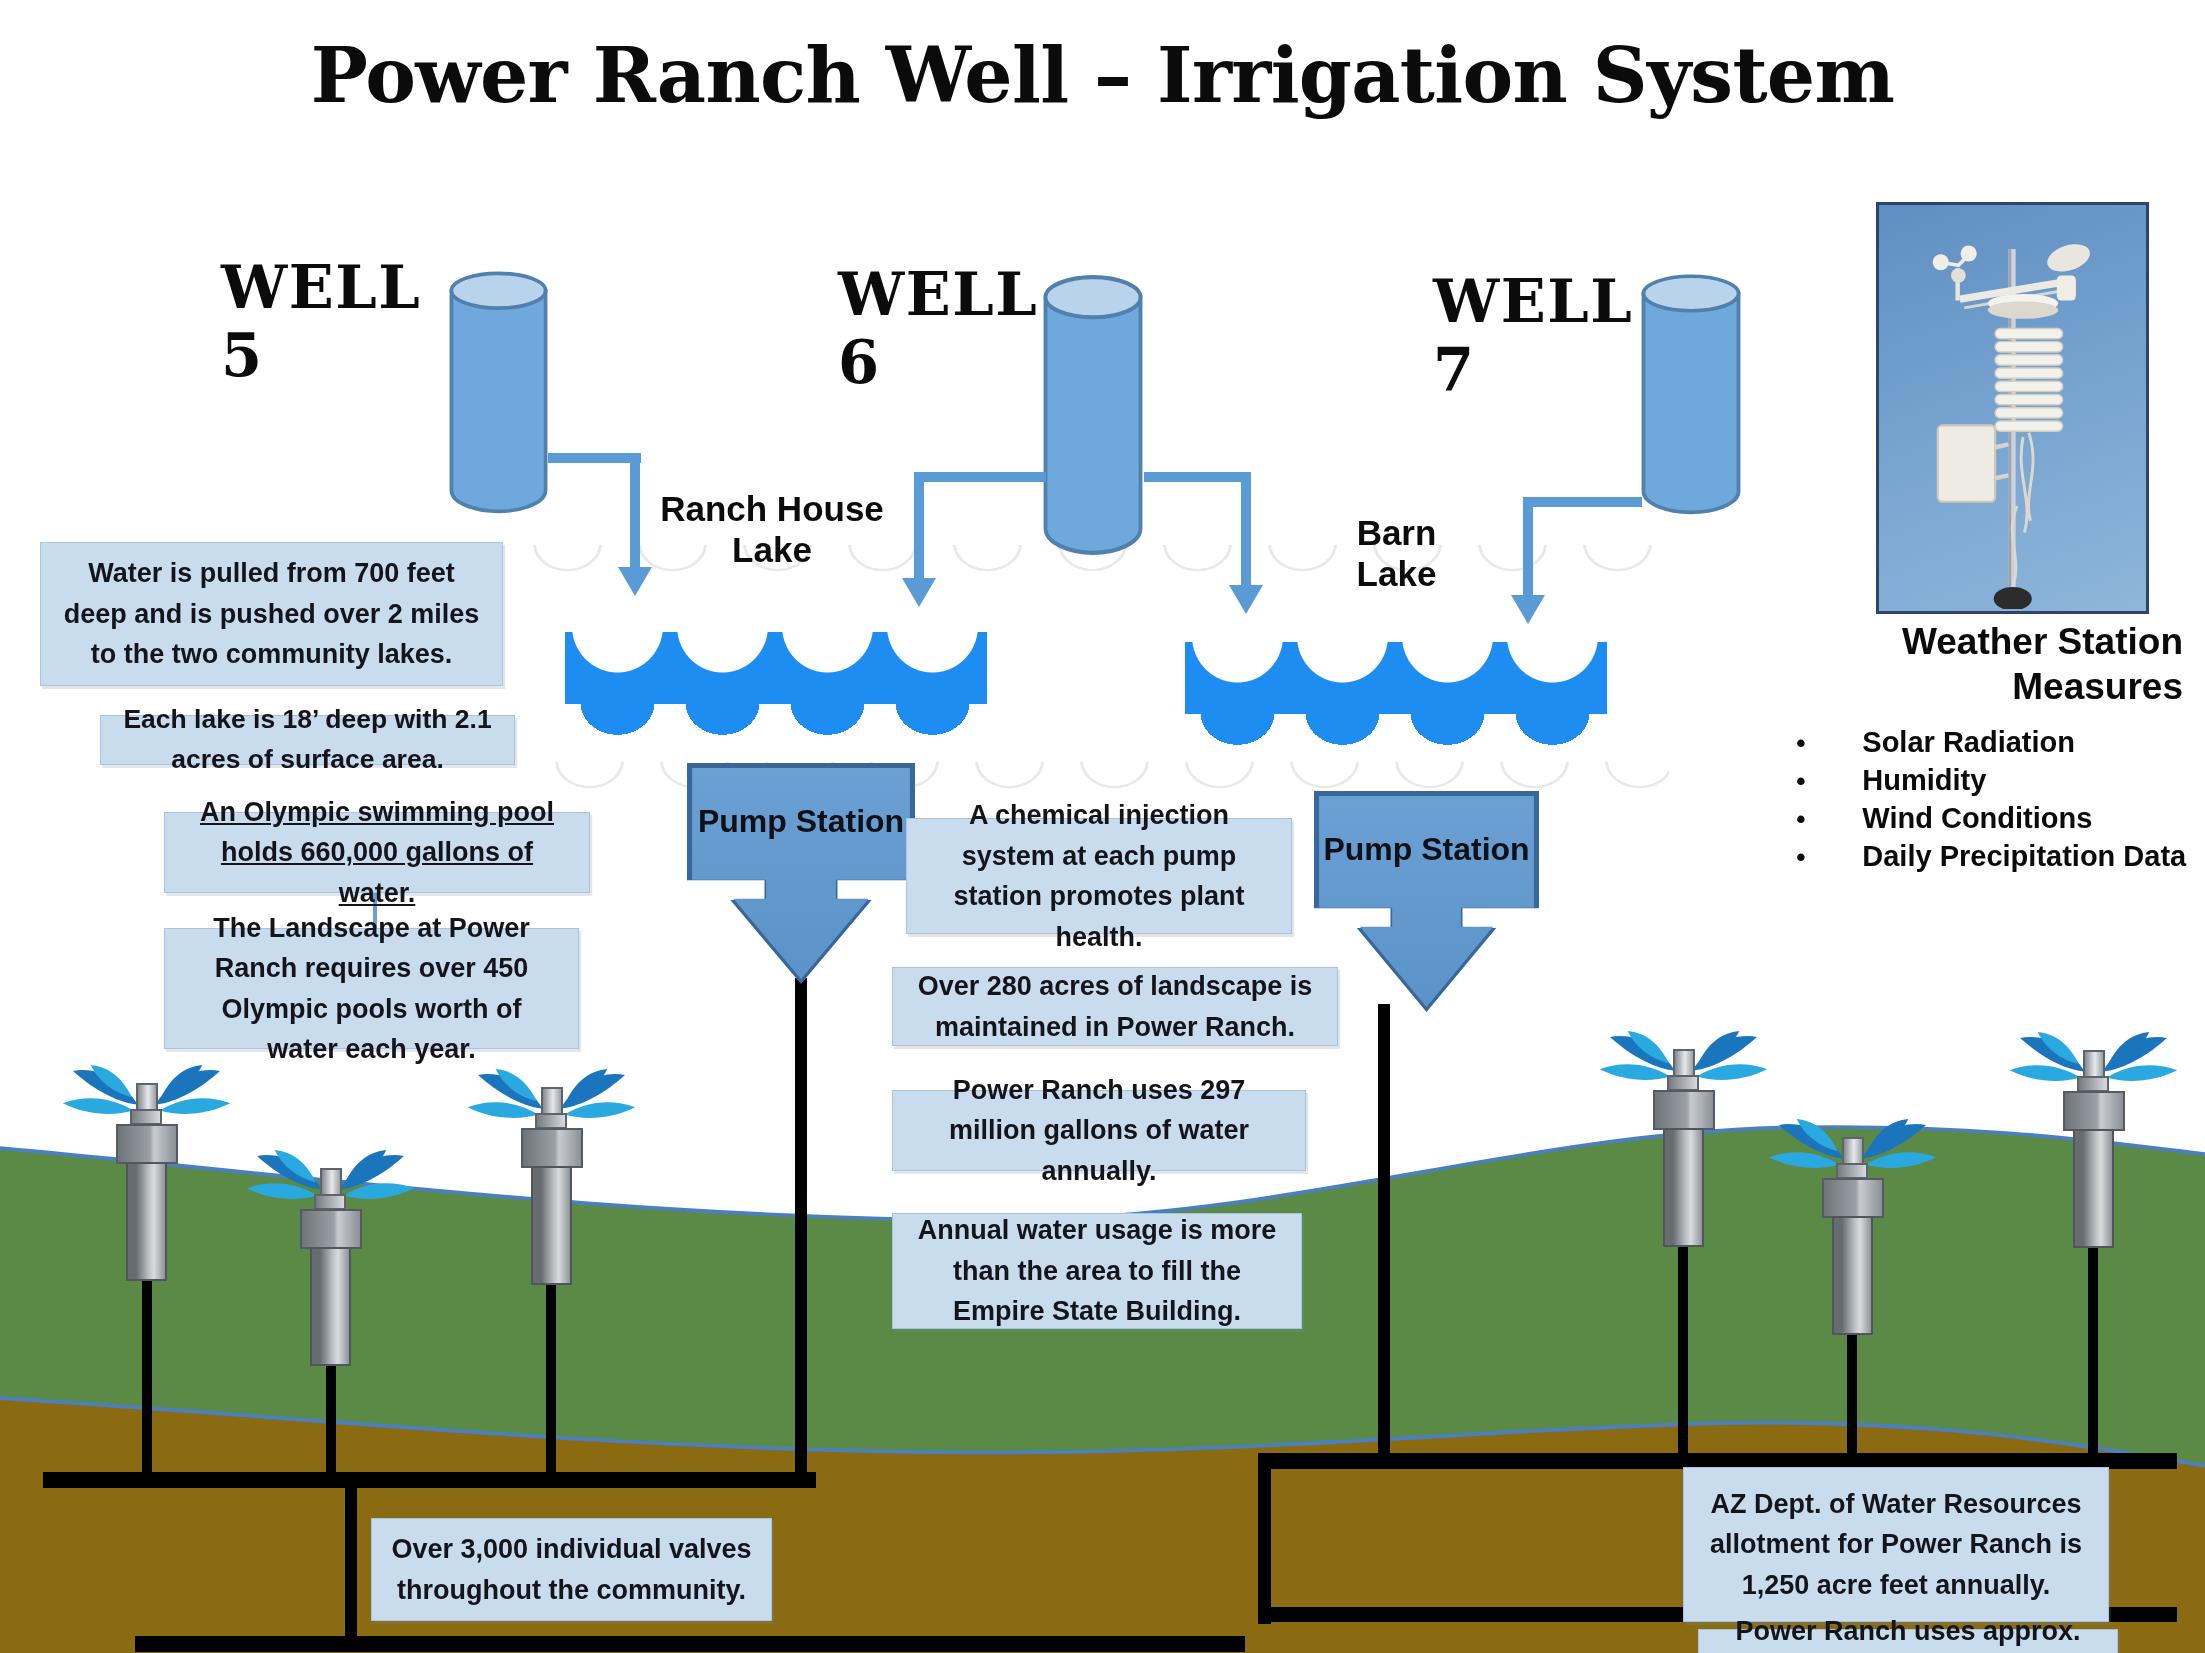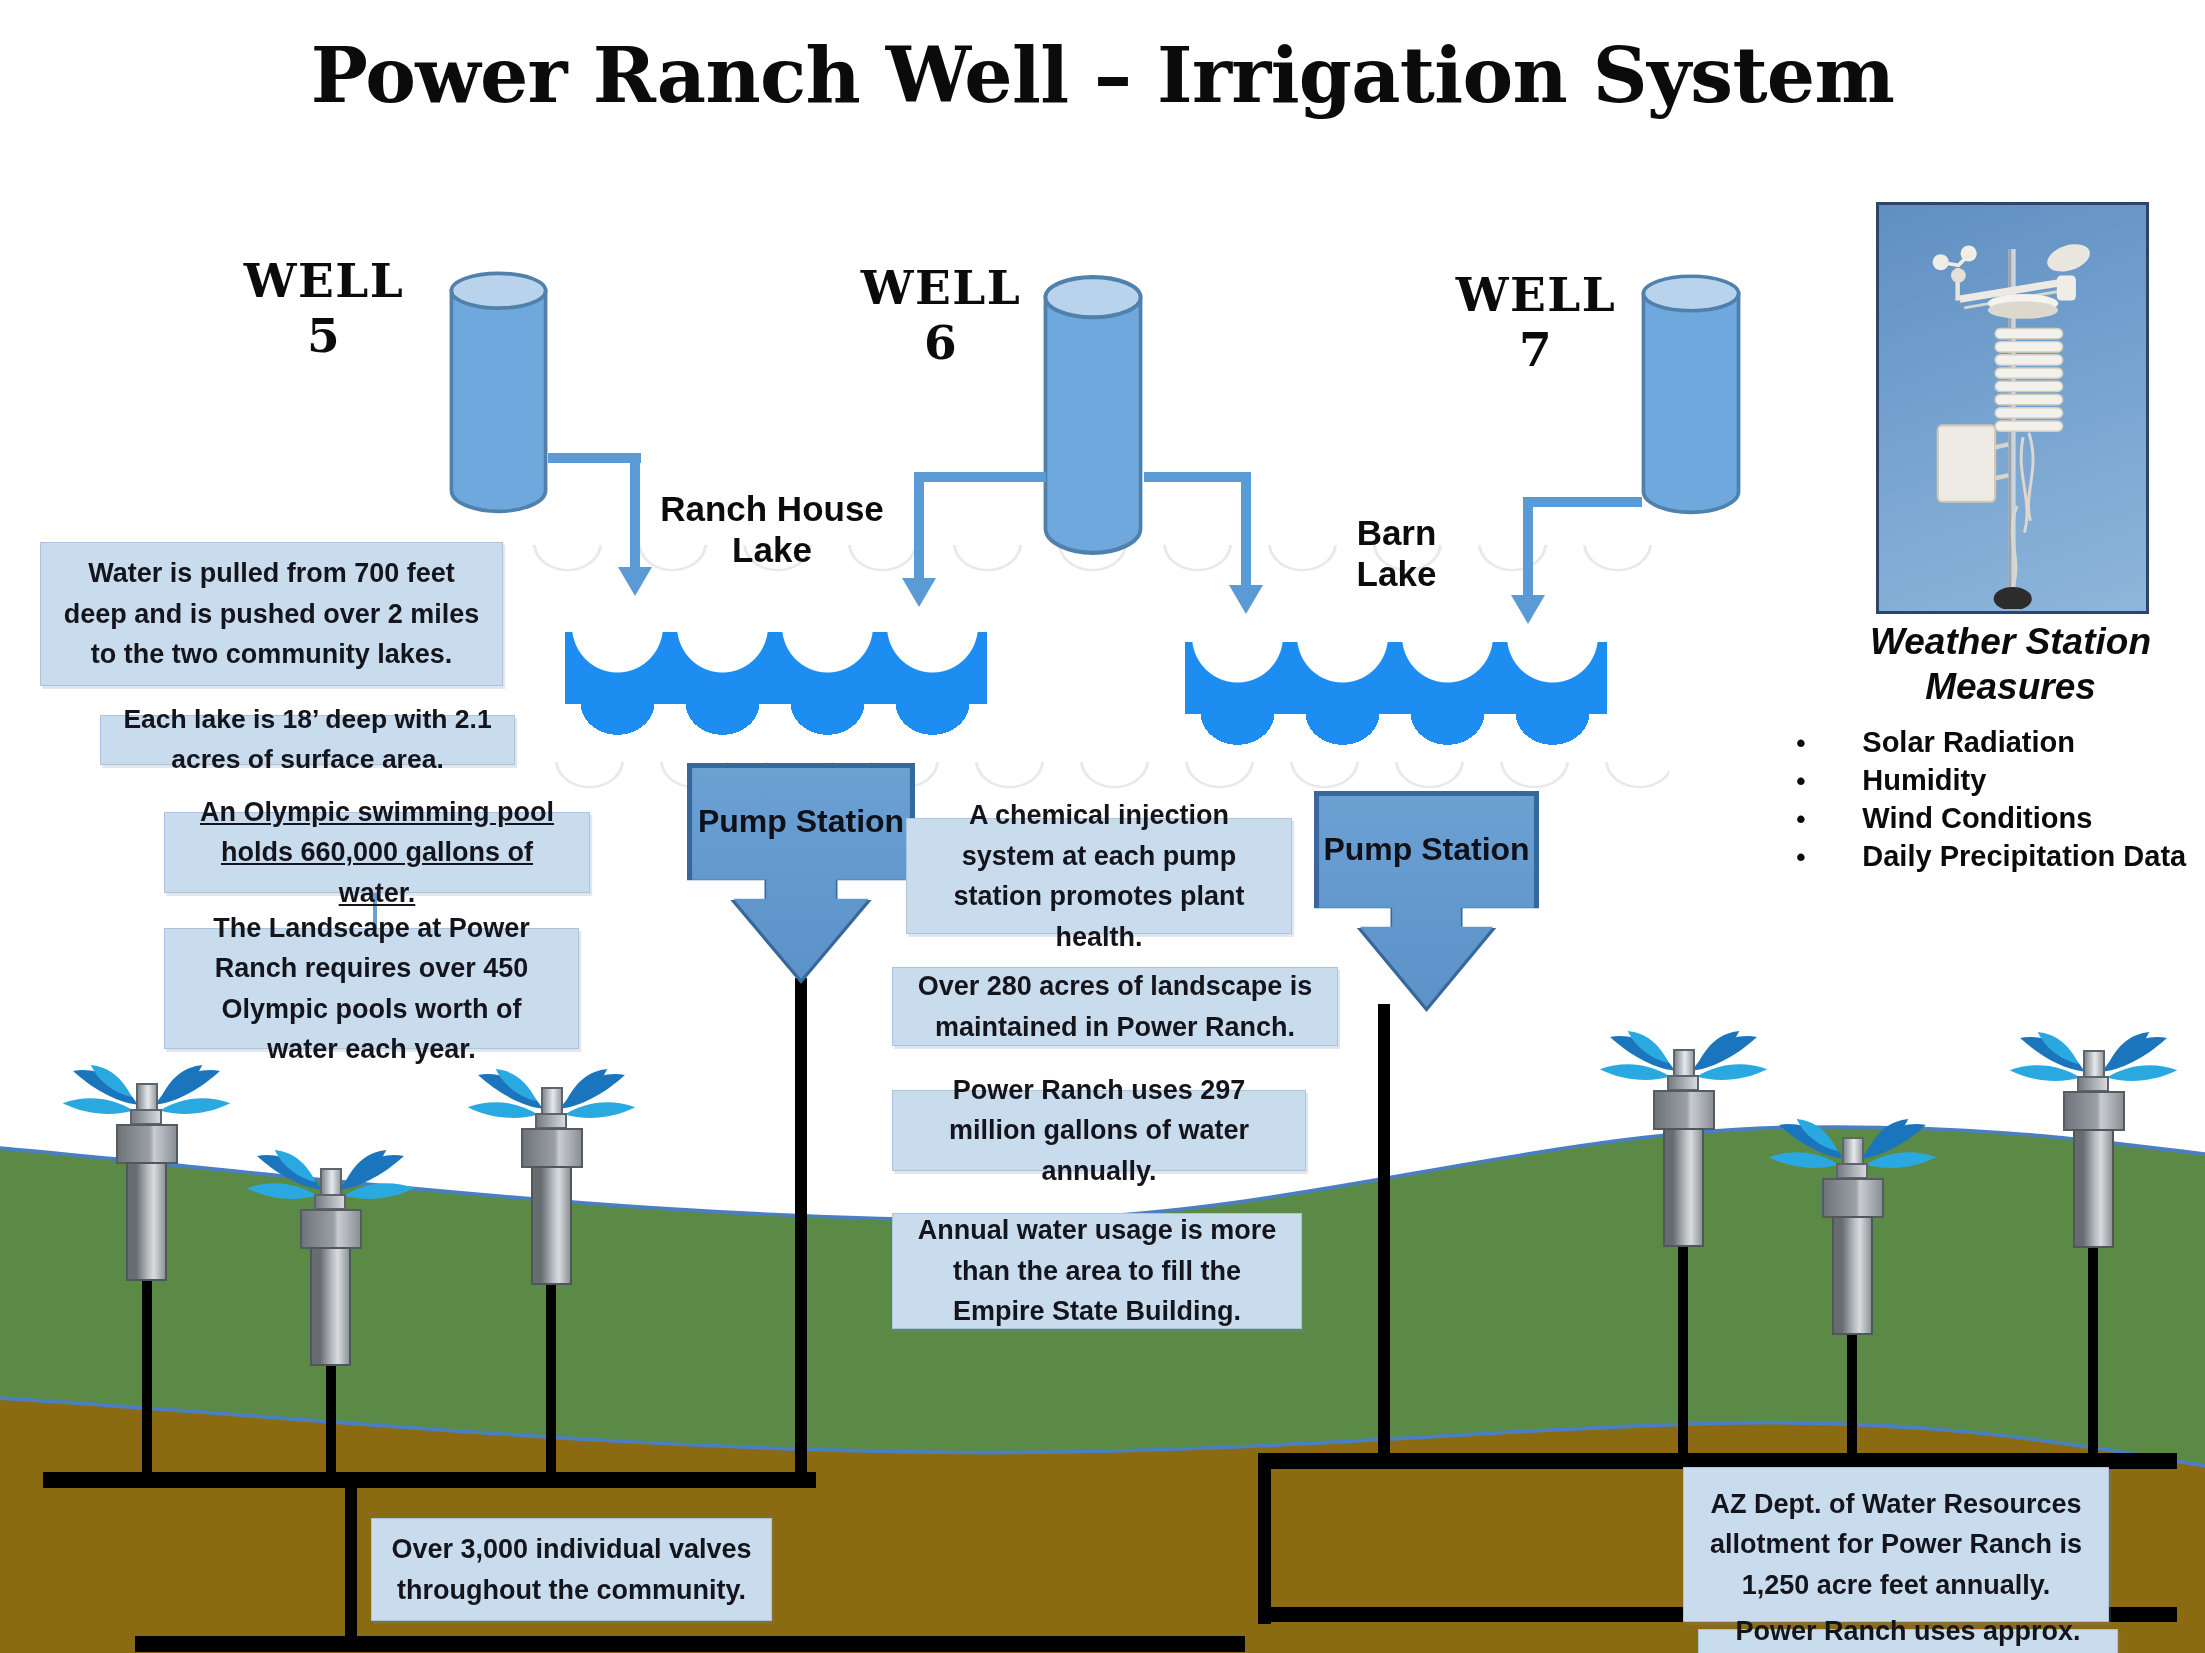--- a/index.html
+++ b/index.html
@@ -5,22 +5,22 @@
   html,body{margin:0;padding:0;background:#fff;}
   .page{position:relative;width:2205px;height:1654px;background:#ffffff;overflow:hidden;
         font-family:"Liberation Sans",sans-serif;}
   .abs{position:absolute;}
 
   
   .title{left:0;right:0;top:31px;text-align:center;color:#0b0b0b;
          font-family:"DejaVu Serif",serif;font-weight:bold;font-size:76px;letter-spacing:-0.7px;}
 
   
-  .well-label{text-align:center;color:#0b0b0b;font-family:"DejaVu Serif",serif;
-              font-weight:bold;font-size:47px;line-height:1.16;letter-spacing:1.5px;}
+  .well-label{text-align:left;color:#0b0b0b;font-family:"DejaVu Serif",serif;
+              font-weight:bold;font-size:59px;line-height:1.16;letter-spacing:1.5px;}
 
   
   .infobox{background:#c9dcee;border:1.5px solid #aac4dd;color:#14141c;font-weight:bold;
            text-align:center;display:flex;align-items:center;justify-content:center;
            font-size:27px;line-height:1.5;padding:7.4px 19px;box-sizing:border-box;
            box-shadow:2.2px 2.9px 0 rgba(120,140,165,.22);}
 
   
   .pump{--clip:polygon(0 0,100% 0,100% 53%,66% 53%,66% 62%,81% 62%,50% 100%,19% 62%,34% 62%,34% 53%,0 53%);}
   .pump .outer{position:absolute;inset:0;background:#38679c;clip-path:var(--clip);}
@@ -56,21 +56,21 @@
   .sprinkler .cap2  {position:absolute;left:79px;top:47px;width:32px;height:16px;
                      background:linear-gradient(90deg,#777c82,#d6dadd);border:2.2px solid #5c646c;box-sizing:border-box;}
   .sprinkler .collar{position:absolute;left:65px;top:62px;width:62px;height:40px;
                      background:linear-gradient(90deg,#6f7479,#9aa0a6 55%,#c9cdd1 62%,#8a9096);border:2.2px solid #545b62;box-sizing:border-box;}
   .sprinkler .riser {position:absolute;left:75px;top:100px;width:41px;height:119px;
                      background:linear-gradient(90deg,#676c71 22%,#b9bec2 55%,#d9dcde 70%,#8d9398);border:2.2px solid #50565c;box-sizing:border-box;}
 
   
   .weather-photo{border:3.7px solid #2c4568;box-sizing:border-box;
                  background:linear-gradient(160deg,#5f8fc2,#7ba7d2 60%,#8fb6da);}
-  .weather-heading{text-align:center;color:#0b0b0b;font-weight:bold;font-size:37px;line-height:1.22;font-style:italic;}
+  .weather-heading{text-align:right;color:#0b0b0b;font-weight:bold;font-size:37px;line-height:1.22;}
   .bullet-row{display:flex;align-items:baseline;color:#0b0b0b;font-weight:bold;font-size:29px;height:38px;}
   .bullet-dot{width:66px;text-align:left;padding-left:10.3px;font-size:26.5px;}
 
   .connector{background:#6f9fd4;}
 </style>
 </head>
 <body>
 
 <div class="page">
 

